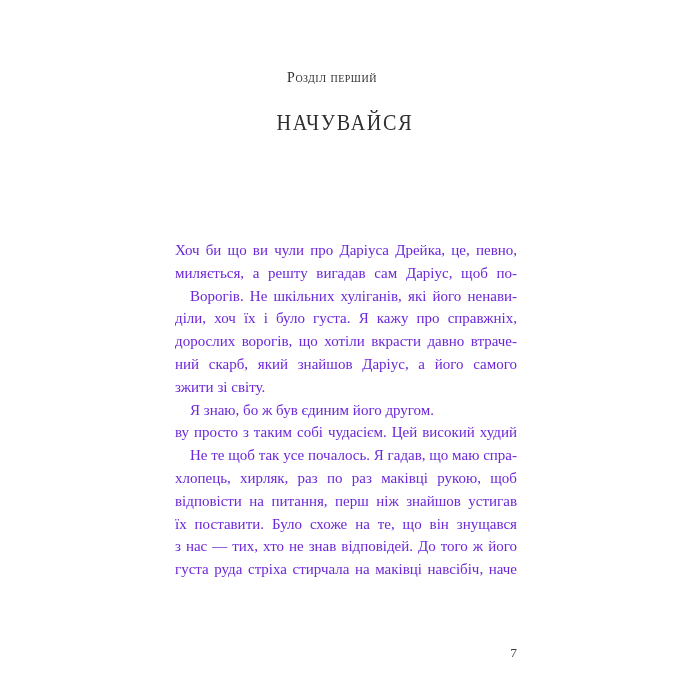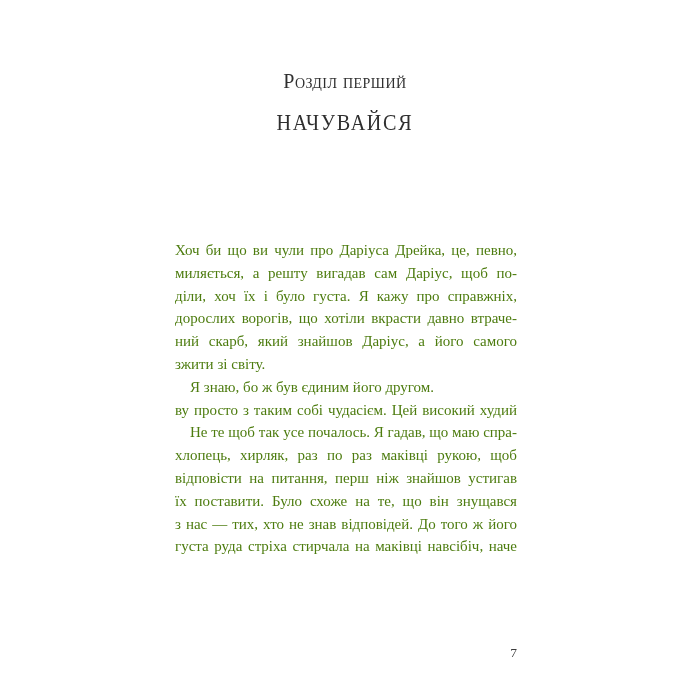--- a/index.html
+++ b/index.html
@@ -12,25 +12,25 @@
     width: 700px;
     height: 700px;
     background: #ffffff;
     font-family: "Liberation Serif", "DejaVu Serif", serif;
     color: #333333;
     overflow: hidden;
   }
   .chapter-label {
     position: absolute;
     top: 70px;
-    left: 173px;
+    left: 160px;
     width: 344px;
     text-align: center;
     font-variant: small-caps;
-    font-size: 20px;
+    font-size: 14px;
     letter-spacing: 0.5px;
     color: #2f2f2f;
   }
   .chapter-title {
     position: absolute;
     top: 109px;
     left: 173px;
     width: 344px;
     text-align: center;
     font-size: 24px;
@@ -40,21 +40,21 @@
     transform-origin: 50% 50%;
     white-space: nowrap;
   }
   .text-block {
     position: absolute;
     top: 239px;
     left: 175px;
     width: 342px;
     font-size: 15px;
     line-height: 22.8px;
-    color: #4d7c0f;
+    color: #6d28d9;
   }
   .line {
     text-align: justify;
     text-align-last: justify;
   }
   .line.pe {
     text-align-last: left;
   }
   .line.in {
     text-indent: 15px;
@@ -74,20 +74,21 @@
 
 <div class="book-page">
 
   <div class="chapter-label">Розділ перший</div>
 
   <div class="chapter-title">НАЧУВАЙСЯ</div>
 
   <div class="text-block">
     <div class="line">Хоч би що ви чули про Даріуса Дрейка, це, певно,</div>
     <div class="line">миляється, а решту вигадав сам Даріус, щоб по-</div>
+    <div class="line in">Ворогів. Не шкільних хуліганів, які його ненави-</div>
     <div class="line">діли, хоч їх і було густа. Я кажу про справжніх,</div>
     <div class="line">дорослих ворогів, що хотіли вкрасти давно втраче-</div>
     <div class="line">ний скарб, який знайшов Даріус, а його самого</div>
     <div class="line pe">зжити зі світу.</div>
     <div class="line in pe">Я знаю, бо ж був єдиним його другом.</div>
     <div class="line">ву просто з таким собі чудасієм. Цей високий худий</div>
     <div class="line in">Не те щоб так усе почалось. Я гадав, що маю спра-</div>
     <div class="line">хлопець, хирляк, раз по раз маківці рукою, щоб</div>
     <div class="line">відповісти на питання, перш ніж знайшов устигав</div>
     <div class="line">їх поставити. Було схоже на те, що він знущався</div>

